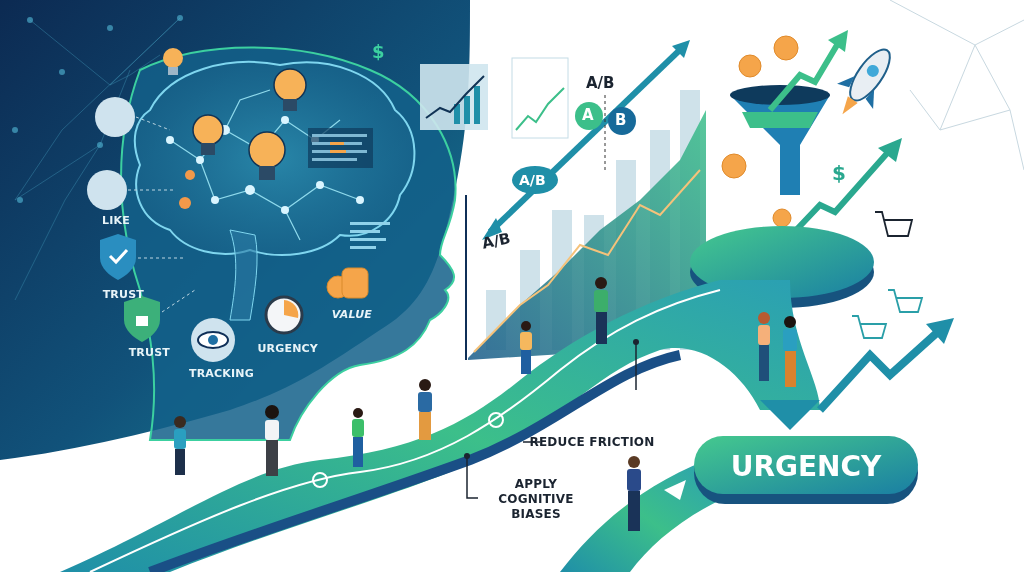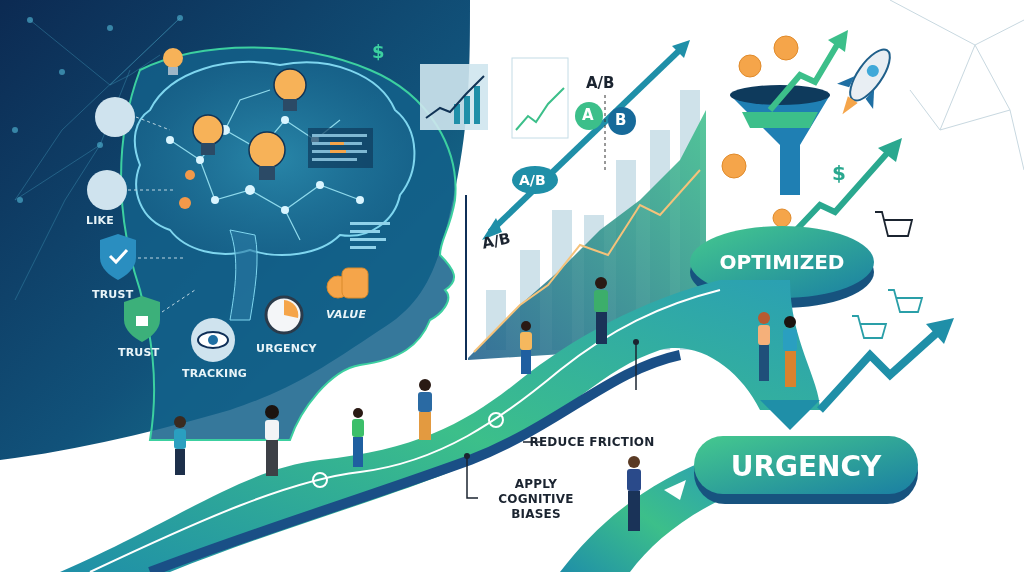--- a/index.html
+++ b/index.html
@@ -1,20 +1,20 @@
 <!DOCTYPE html>
 <html><head>
 <meta charset="utf-8">
 <style>
   html, body { margin:0; padding:0; }
   body { width:1024px; height:572px; overflow:hidden; background:#ffffff; font-family:"Liberation Sans", sans-serif; }
   .canvas { position:relative; width:1024px; height:572px; overflow:hidden; background:#ffffff; }
   svg.bg { position:absolute; left:0; top:0; }
   .lbl { position:absolute; font-family:"DejaVu Sans", sans-serif; font-weight:bold; text-transform:uppercase; letter-spacing:0.2px; }
-  .lbl-light { color:#e8f4f8; font-size:11px; text-align:left; }
+  .lbl-light { color:#e8f4f8; font-size:11px; text-align:right; }
   .lbl-dark { color:#1b2430; font-size:12px; text-align:center; line-height:15px; }
   .btn-text { position:absolute; font-family:"DejaVu Sans", sans-serif; font-weight:bold; color:#ffffff; text-align:center; }
   .ab { position:absolute; font-family:"DejaVu Sans", sans-serif; font-weight:bold; }
 </style>
 </head>
 <body>
 
 <div class="canvas">
 <svg class="bg" width="1024" height="572" viewBox="0 0 1024 572">
   <defs>
@@ -296,16 +296,15 @@
 
 <div class="lbl lbl-dark" style="left:496px;top:477px;width:80px;">
   <div>APPLY</div>
   <div>COGNITIVE</div>
   <div>BIASES</div>
 </div>
 <div class="lbl lbl-dark" style="left:522px;top:435px;width:140px;text-align:center;">
   <div>REDUCE FRICTION</div>
 </div>
 
-<div class="btn-text" style="left:700px;top:250px;width:164px;font-size:20px;">OPTIMIZED</div>
 <div class="btn-text" style="left:694px;top:450px;width:224px;font-size:28px;">URGENCY</div>
 
 </div>
 
 </body></html>

